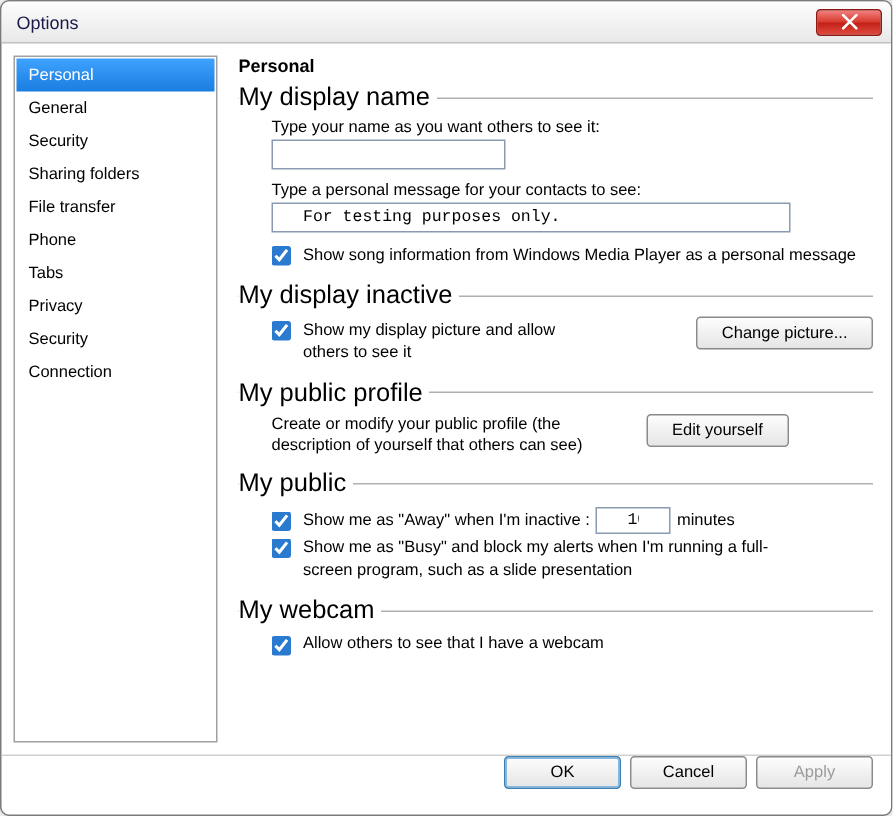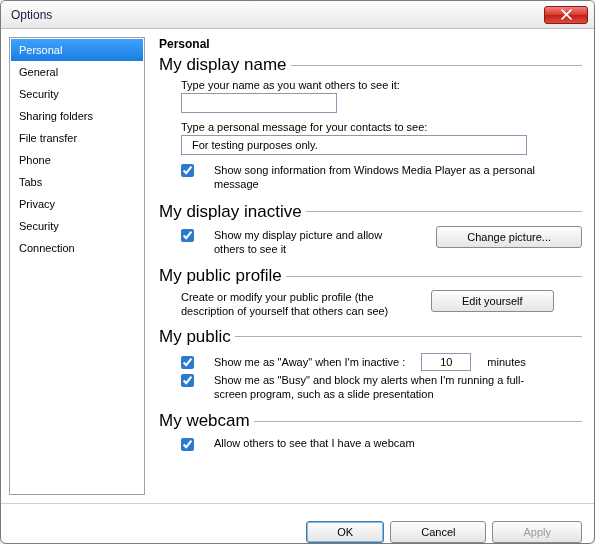--- a/index.html
+++ b/index.html
@@ -78,62 +78,62 @@
     padding: 2px 0 0 0;
   }
   fieldset.grp > legend {
     padding: 0 4px 0 0;
     color: #000;
     font-size: 17px;
   }
   .inner {
     padding: 2px 0 2px 22px;
   }
-  .row { display: flex; align-items: flex-start; gap: 16px; margin: 2px 0; }
+  .row { display: flex; align-items: flex-start; gap: 4px; margin: 2px 0; }
   .row input[type=checkbox] {
     width: 13px; height: 13px; margin: 1px 4px 0 0;
     accent-color: #2a7ad0;
     flex-shrink: 0;
   }
   .textinput {
     border: 1px solid #8a9ab0;
     height: 20px;
-    padding: 1px 10px;
-    font-family: Liberation Sans, sans-serif; font-size: 11px;
+    padding: 1px 20px;
+    font-family: Liberation Mono, monospace; font-size: 11px;
     background: #fff;
   }
   .name-input { width: 156px; display:block; margin-top:2px; }
   .msg-input  { width: 346px; display:block; margin-top:2px; }
   .num-input { width: 50px; height: 18px; text-align:center; }
   .btn {
     height: 22px;
     border: 1px solid #8a8a8a;
     border-radius: 3px;
     background: linear-gradient(to bottom, #fdfdfd, #e5e5e5);
     font-family: inherit; font-size: 11px;
-    padding: 0 30px;
+    padding: 0 16px;
     cursor: pointer;
   }
   .btn.wide { min-width: 110px; }
   .btn.default {
     border: 1px solid #3c7fb1;
     box-shadow: 0 0 0 1px #86b7e0 inset;
   }
   .btn:disabled {
     color: #9a9a9a;
     cursor: default;
   }
   .picrow, .profrow {
     display: flex; align-items: flex-start; gap: 10px;
   }
   .picrow .left, .profrow .left { flex: 1; }
   .footer {
     height: 40px;
     border-top: 1px solid #d0d0d0;
-    display: flex; justify-content: flex-end; align-items: flex-end;
+    display: flex; justify-content: flex-end; align-items: flex-start;
     gap: 6px;
     padding: 0 12px;
   }
   .footer .btn { min-width: 78px; }
   .lbl { display:block; }
   .wraptxt { line-height: 1.3; }
 </style>
 </head>
 <body>
 

